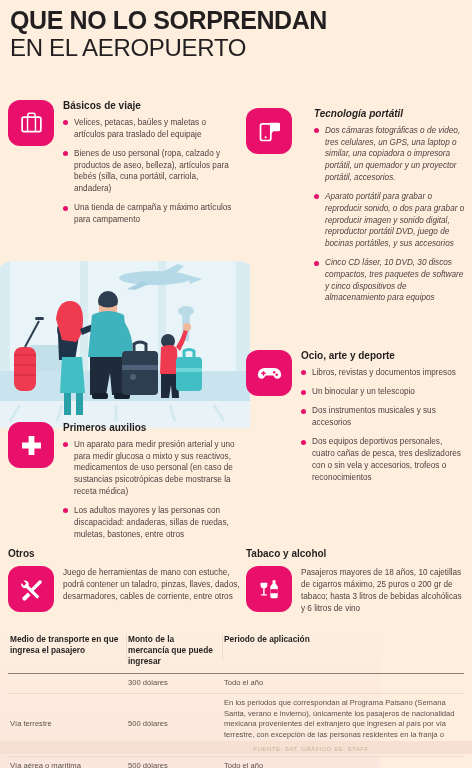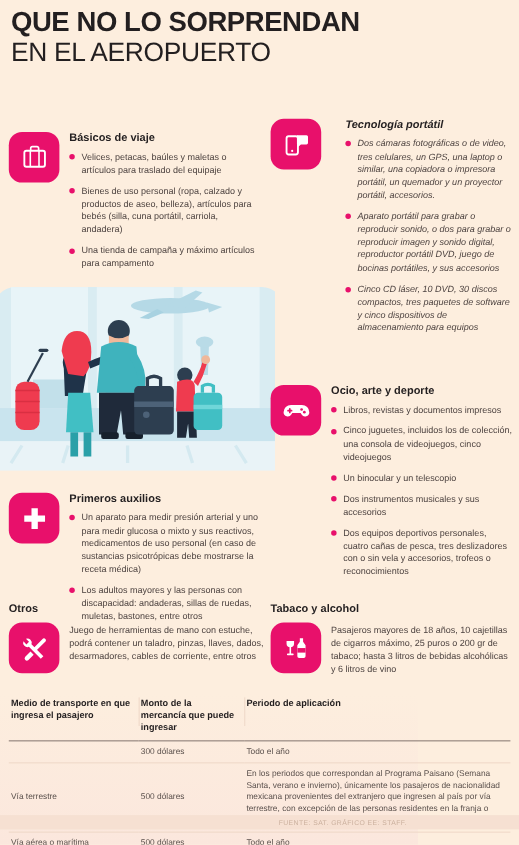--- a/index.html
+++ b/index.html
@@ -149,21 +149,21 @@
       <path d="M161 121 l17 0 l1 24 l-7 0 l-1 -13 l-2 13 l-8 0z" fill="#1f2a3a"></path>
       <path d="M176 94 q6 -10 8 -18 l4 2 q-3 11 -8 20z" fill="#ef3b4f"></path>
       <circle cx="187" cy="74" r="4" fill="#f0b89a"></circle>
 
       <rect x="176" y="104" width="26" height="34" rx="4" fill="#41bfc4"></rect>
       <path d="M184 104 l0 -6 q5 -3 10 0 l0 6" stroke="#41bfc4" stroke-width="3" fill="none"></path>
       <rect x="176" y="115" width="26" height="4" fill="#6fd6d9"></rect>
     </svg>
   </div>
 
-  <div class="block" style="left:8px; top:120px; width:228px; display:flex; gap:9px;">
+  <div class="block" style="left:8px; top:100px; width:228px; display:flex; gap:9px;">
     <div class="icon">
       <svg viewBox="0 0 30 30" width="27" height="27">
         <path d="M11 7.5 v-2.2 a1.6 1.6 0 0 1 1.6 -1.6 h4.8 a1.6 1.6 0 0 1 1.6 1.6 v2.2" stroke="#fff" stroke-width="1.7" fill="none"></path>
         <rect x="4.6" y="7.8" width="20.8" height="16.2" rx="2" stroke="#fff" stroke-width="1.9" fill="none"></rect>
         <path d="M10.6 7.8 v16.2 M19.4 7.8 v16.2" stroke="#fff" stroke-width="1.6"></path>
       </svg>
     </div>
     <div style="flex:1;">
       <div class="blk-head">Básicos de viaje</div>
       <ul class="bullets">
@@ -198,29 +198,28 @@
         <path d="M9.5 9 h11 a7.5 7.5 0 0 1 7.5 7.5 a4.2 4.2 0 0 1 -7.8 2.2 l-1 -1.6 h-8.4 l-1 1.6 a4.2 4.2 0 0 1 -7.8 -2.2 a7.5 7.5 0 0 1 7.5 -7.5z" fill="#fff"></path>
         <path d="M8.3 13 v3.6 M6.5 14.8 h3.6" stroke="#e8106b" stroke-width="1.7" stroke-linecap="round"></path>
         <circle cx="20.2" cy="13.6" r="1.35" fill="#e8106b"></circle>
         <circle cx="23" cy="16.3" r="1.35" fill="#e8106b"></circle>
       </svg>
     </div>
     <div style="flex:1;">
       <div class="blk-head">Ocio, arte y deporte</div>
       <ul class="bullets">
         <li>Libros, revistas y documentos impresos</li>
-        <li>Cinco juguetes, incluidos los de colección, una consola de videojuegos, cinco videojuegos</li>
         <li>Un binocular y un telescopio</li>
         <li>Dos instrumentos musicales y sus accesorios</li>
         <li>Dos equipos deportivos personales, cuatro cañas de pesca, tres deslizadores con o sin vela y accesorios, trofeos o reconocimientos</li>
       </ul>
     </div>
   </div>
 
-  <div class="block" style="left:8px; top:448px; width:228px; display:flex; gap:9px;justify-content:space-between;">
+  <div class="block" style="left:8px; top:422px; width:228px; display:flex; gap:9px;justify-content:space-between;">
     <div class="icon">
       <svg viewBox="0 0 30 30" width="27" height="27">
         <path d="M11.8 4.5 h6.4 v7.3 h7.3 v6.4 h-7.3 v7.3 h-6.4 v-7.3 h-7.3 v-6.4 h7.3z" fill="#fff"></path>
       </svg>
     </div>
     <div style="flex:1;">
       <div class="blk-head">Primeros auxilios</div>
       <ul class="bullets">
         <li>Un aparato para medir presión arterial y uno para medir glucosa o mixto y sus reactivos, medicamentos de uso personal (en caso de sustancias psicotrópicas debe mostrarse la receta médica)</li>
         <li>Los adultos mayores y las personas con discapacidad: andaderas, sillas de ruedas, muletas, bastones, entre otros</li>

